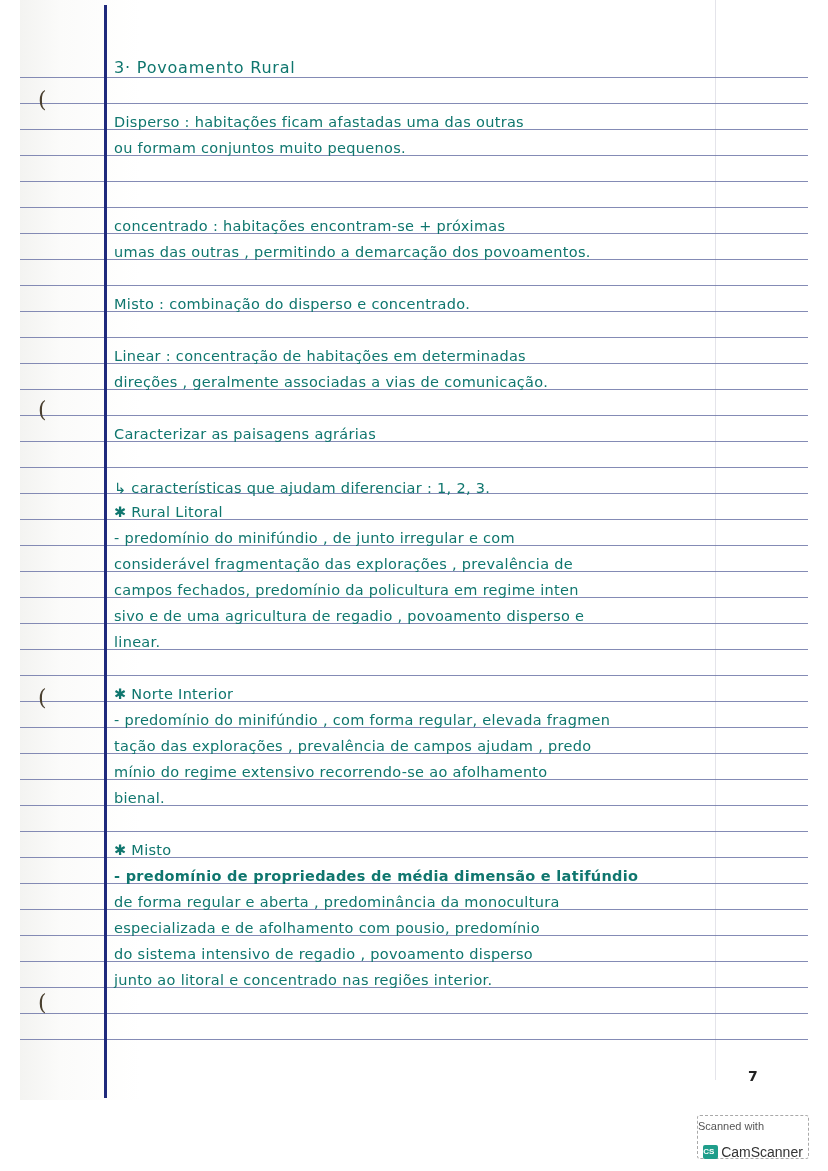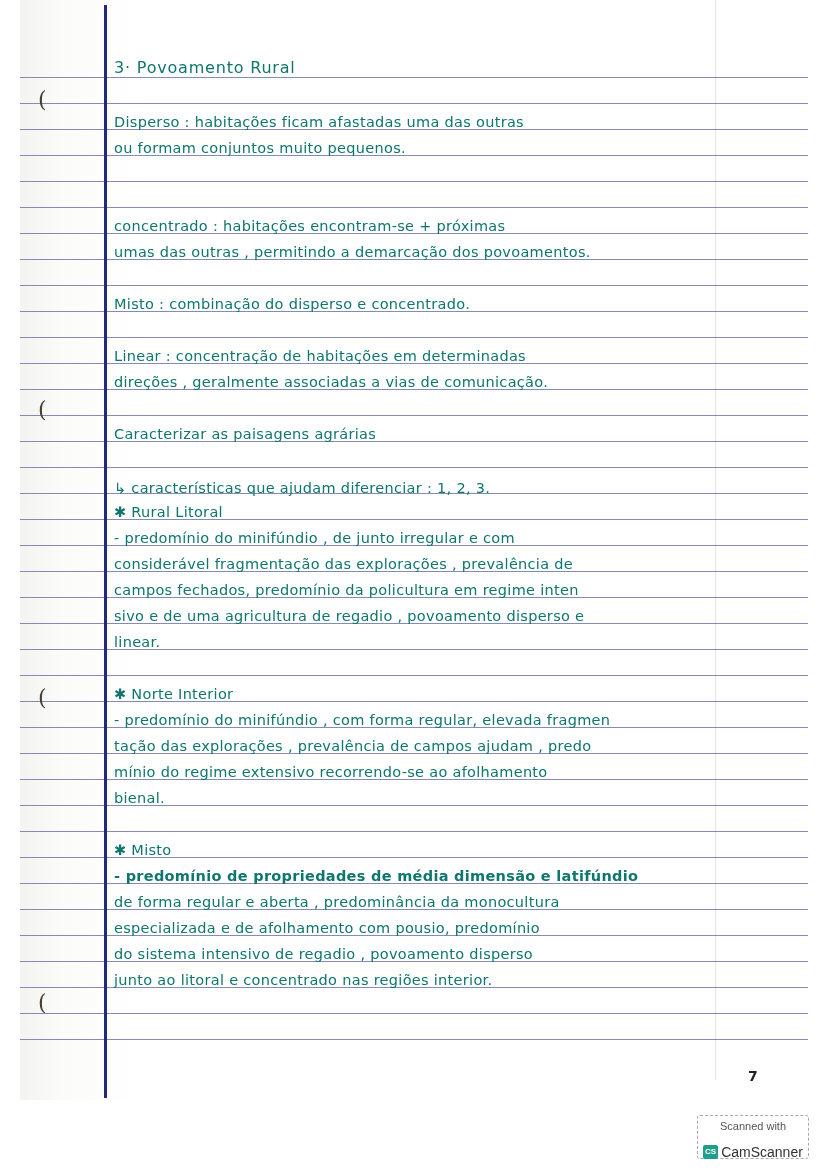--- a/index.html
+++ b/index.html
@@ -35,21 +35,21 @@
     font-size: 14.5px; color: #0f766e; letter-spacing: 0.3px;
   }
   .line.heading { font-size: 16px; letter-spacing: 0.8px; }
   .page-number {
     position: absolute; left: 748px; top: 1068px;
     font-size: 14px; font-weight: bold; color: #222;
   }
   .camscanner {
     position: absolute; left: 697px; top: 1115px; width: 110px; height: 42px;
     border: 1px dashed #a9a9a9; border-radius: 3px; background: #ffffff;
-    font-family: "Liberation Sans", sans-serif; text-align: center;
+    font-family: "Liberation Sans", sans-serif; 
   }
   .camscanner .cs-top { font-size: 11px; color: #555; margin-top: 4px; }
   .camscanner .cs-row { display: flex; align-items: center; justify-content: center; margin-top: 12px; }
   .camscanner .cs-logo {
     width: 15px; height: 14px; background: #1f9e8b; color: #fff; border-radius: 2px;
     font-size: 8px; font-weight: bold; line-height: 14px; margin-right: 3px;
   }
   .camscanner .cs-name { font-size: 14px; color: #333; }
 </style>
 </head>

